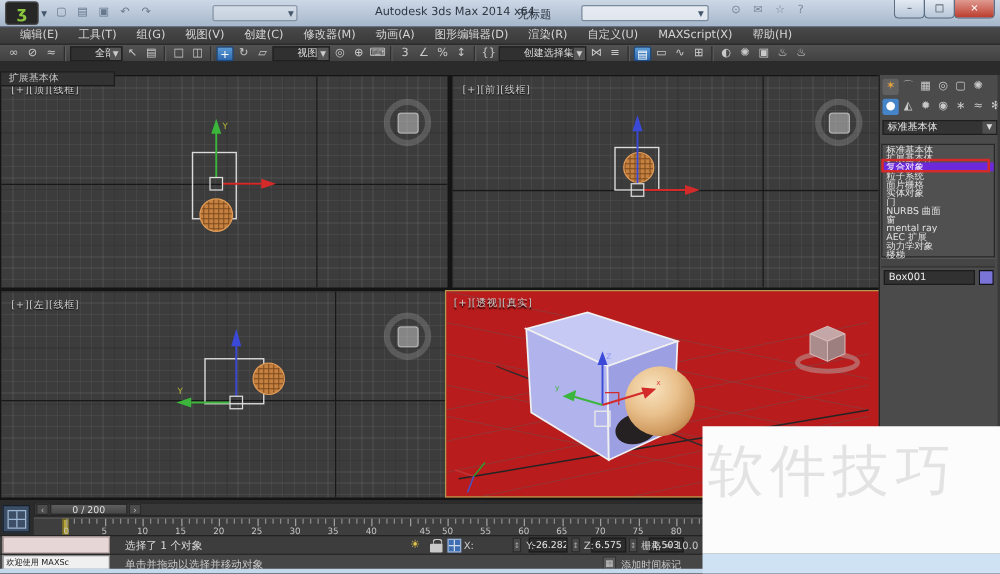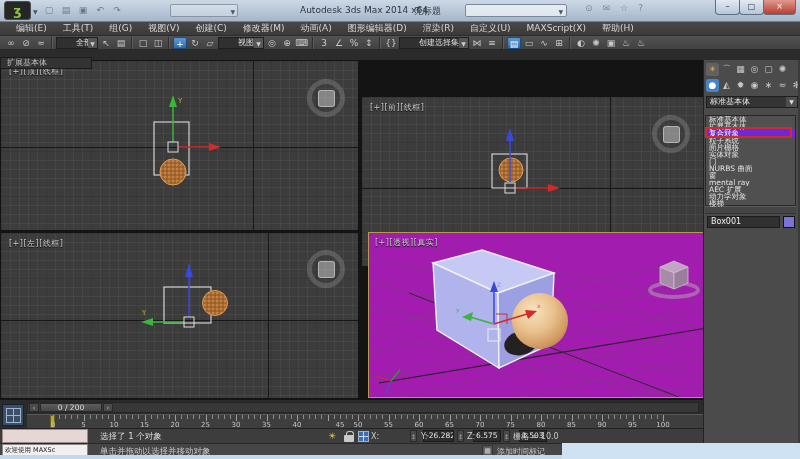--- a/index.html
+++ b/index.html
@@ -248,21 +248,21 @@
         <polygon points="208,82 208,90 220,86" fill="#d42a2a"></polygon>
         <rect x="167" y="81" width="10" height="10" fill="none" stroke="#dddddd" stroke-width="1"></rect>
         <text x="177" y="42" font-size="7" fill="#b8b838">Y</text>
       </svg>
       <div class="vp-label">[+][顶][线框]</div>
       <div class="viewcube" style="left:306px;top:18px;">
           <div class="vc-face"></div>
         </div>
     </div>
 
-    <div class="vp" style="left:362px;top:1px;width:341px;height:169px;margin-top:36px;">
+    <div class="vp" style="left:362px;top:1px;width:341px;height:169px;">
       <div class="axv" style="left:248px"></div>
       <div class="axh" style="top:91px"></div>
       <svg class="scene" width="341" height="169">
         <rect x="130" y="57" width="35" height="34" fill="none" stroke="#dcdcdc" stroke-width="1.1"></rect>
         <circle cx="149" cy="73" r="12" fill="url(#hatch)" stroke="#e09a56" stroke-width="1"></circle>
         <line x1="148" y1="86" x2="148" y2="44" stroke="#3a49d8" stroke-width="1.5"></line>
         <polygon points="144,44 152,44 148,31" fill="#3a49d8"></polygon>
         <line x1="153" y1="91" x2="186" y2="91" stroke="#d42a2a" stroke-width="1.5"></line>
         <polygon points="186,87 186,95 198,91" fill="#d42a2a"></polygon>
         <rect x="143" y="86" width="10" height="10" fill="none" stroke="#dddddd" stroke-width="1"></rect>
@@ -285,21 +285,21 @@
         <polygon points="152,85 152,93 140,89" fill="#3bb53b"></polygon>
         <rect x="183" y="84" width="10" height="10" fill="none" stroke="#dddddd" stroke-width="1"></rect>
         <text x="141" y="82" font-size="7" fill="#b8b838">Y</text>
       </svg>
       <div class="vp-label">[+][左][线框]</div>
       <div class="viewcube" style="left:306px;top:17px;">
           <div class="vc-face"></div>
         </div>
     </div>
 
-    <div class="vp active" style="left:368px;top:172px;width:349px;height:166px;background-image:none;background:#a21caf;">
+    <div class="vp active" style="left:356px;top:172px;width:349px;height:166px;background-image:none;background:#b91c1c;">
       <svg class="scene" width="338" height="166">
         <g stroke="#5e5e5e" stroke-width="0.7" opacity="0.45">
           <path d="M0,95 L338,25"></path>
             <path d="M0,120 L338,50"></path>
             <path d="M0,145 L338,75"></path>
           <path d="M0,170 L338,100"></path>
             <path d="M0,195 L338,125"></path>
             <path d="M30,210 L338,150"></path>
           <path d="M0,25 L338,95"></path>
             <path d="M0,50 L338,120"></path>
@@ -545,15 +545,18 @@
 
   <div class="status2">
     <div class="welcome">欢迎使用 MAXSc</div>
     <div class="st-text" style="left:100px;top:2px;color:#c9c9c9;">单击并拖动以选择并移动对象</div>
     <div class="ttag-icon">▦</div>
     <div class="st-text" style="left:497px;top:2px;font-size:8px;color:#c8c8c8;">添加时间标记</div>
   </div>
 
   <div class="bottom-strip"></div>
 
+  <div class="wm-white">
+    <div class="wm-text">软件技巧</div>
+  </div>
   <div class="wm-blue"></div>
 
 </div>
 
 </body></html>

